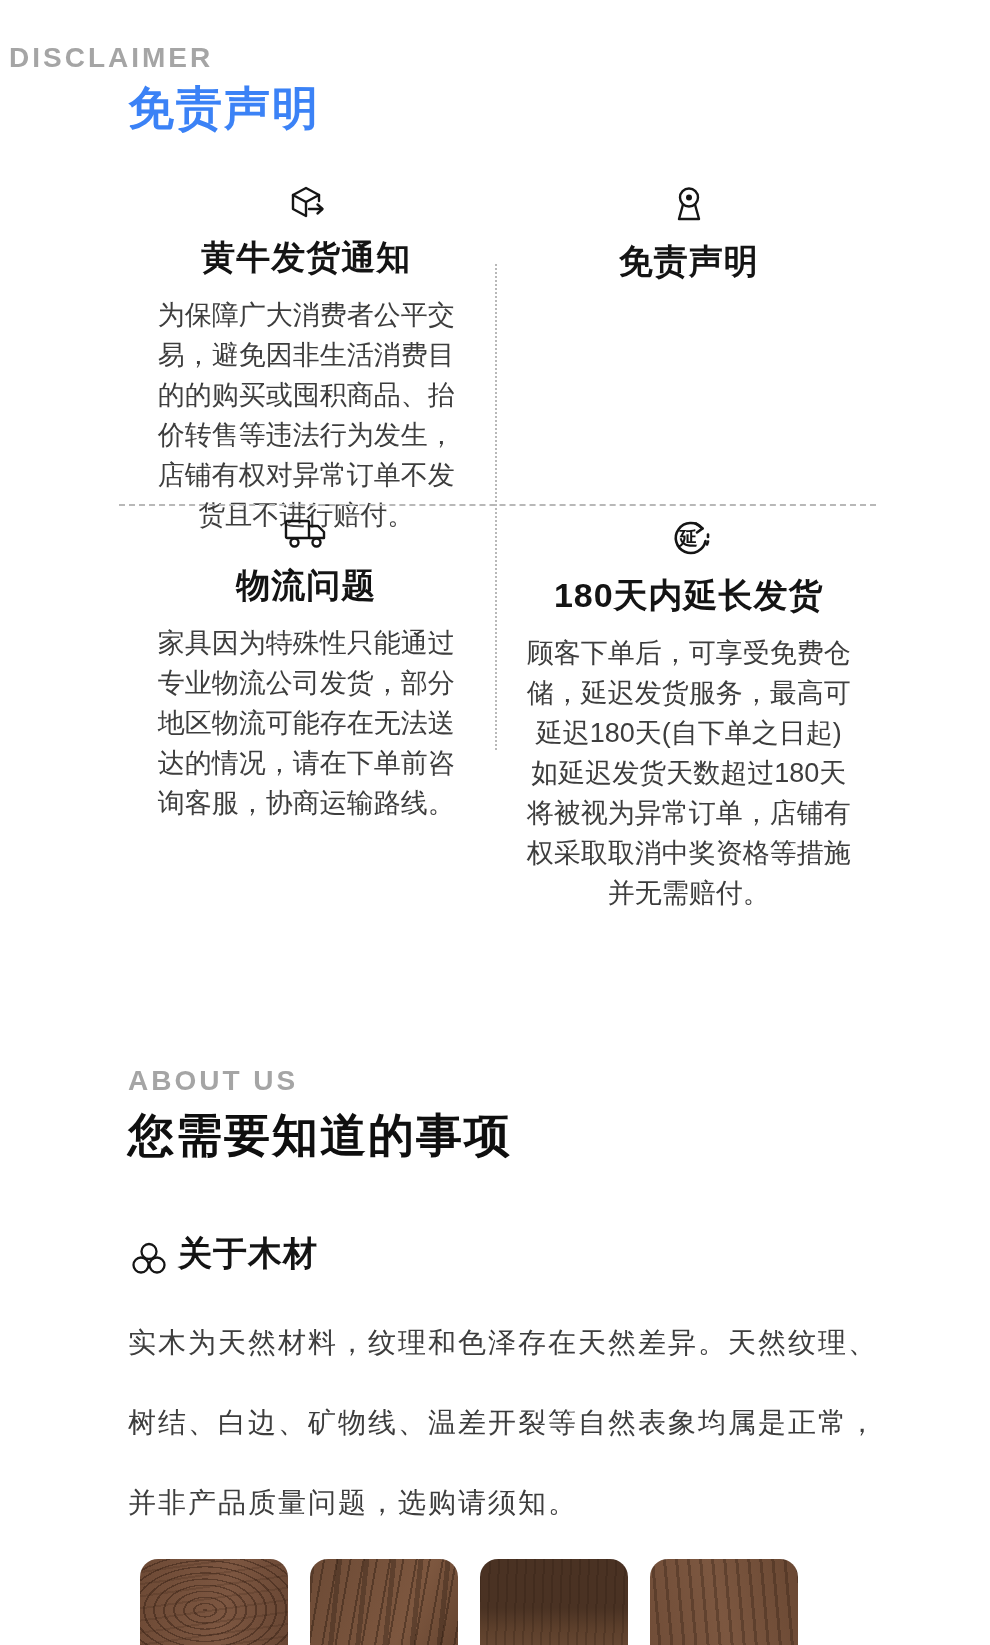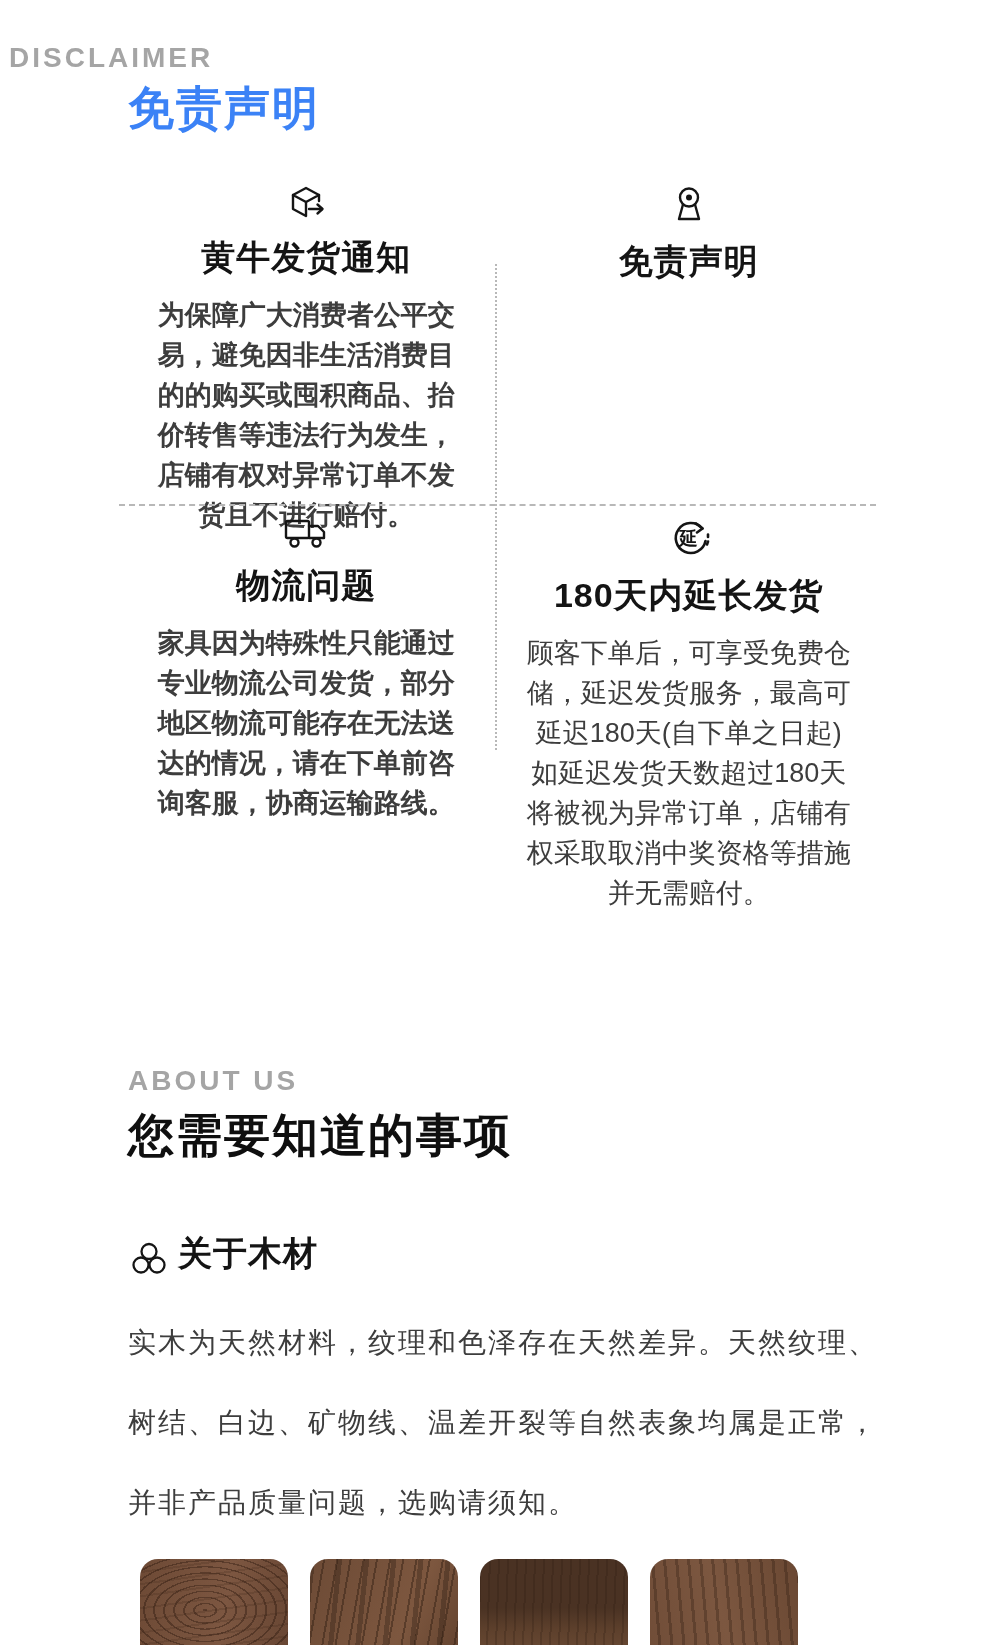--- a/index.html
+++ b/index.html
@@ -55,21 +55,21 @@
     letter-spacing: 1px;
   }
   .sec-body {
     margin: 0 auto;
     font-size: 27px;
     line-height: 40px;
     color: #3d3d3d;
     text-align: center;
     white-space: pre-line;
   }
-  .w-left  { width: 312px; font-weight: bold; }
+  .w-left  { width: 312px; }
   .w-right { width: 334px; }
   .hl {
     border-bottom: 4px solid #de8f55;
     padding-bottom: 1px;
   }
 
   .h-divider {
     position: absolute;
     left: 4px; right: 4px; top: 320px;
     border-top: 2px dashed #b8b8b8;

